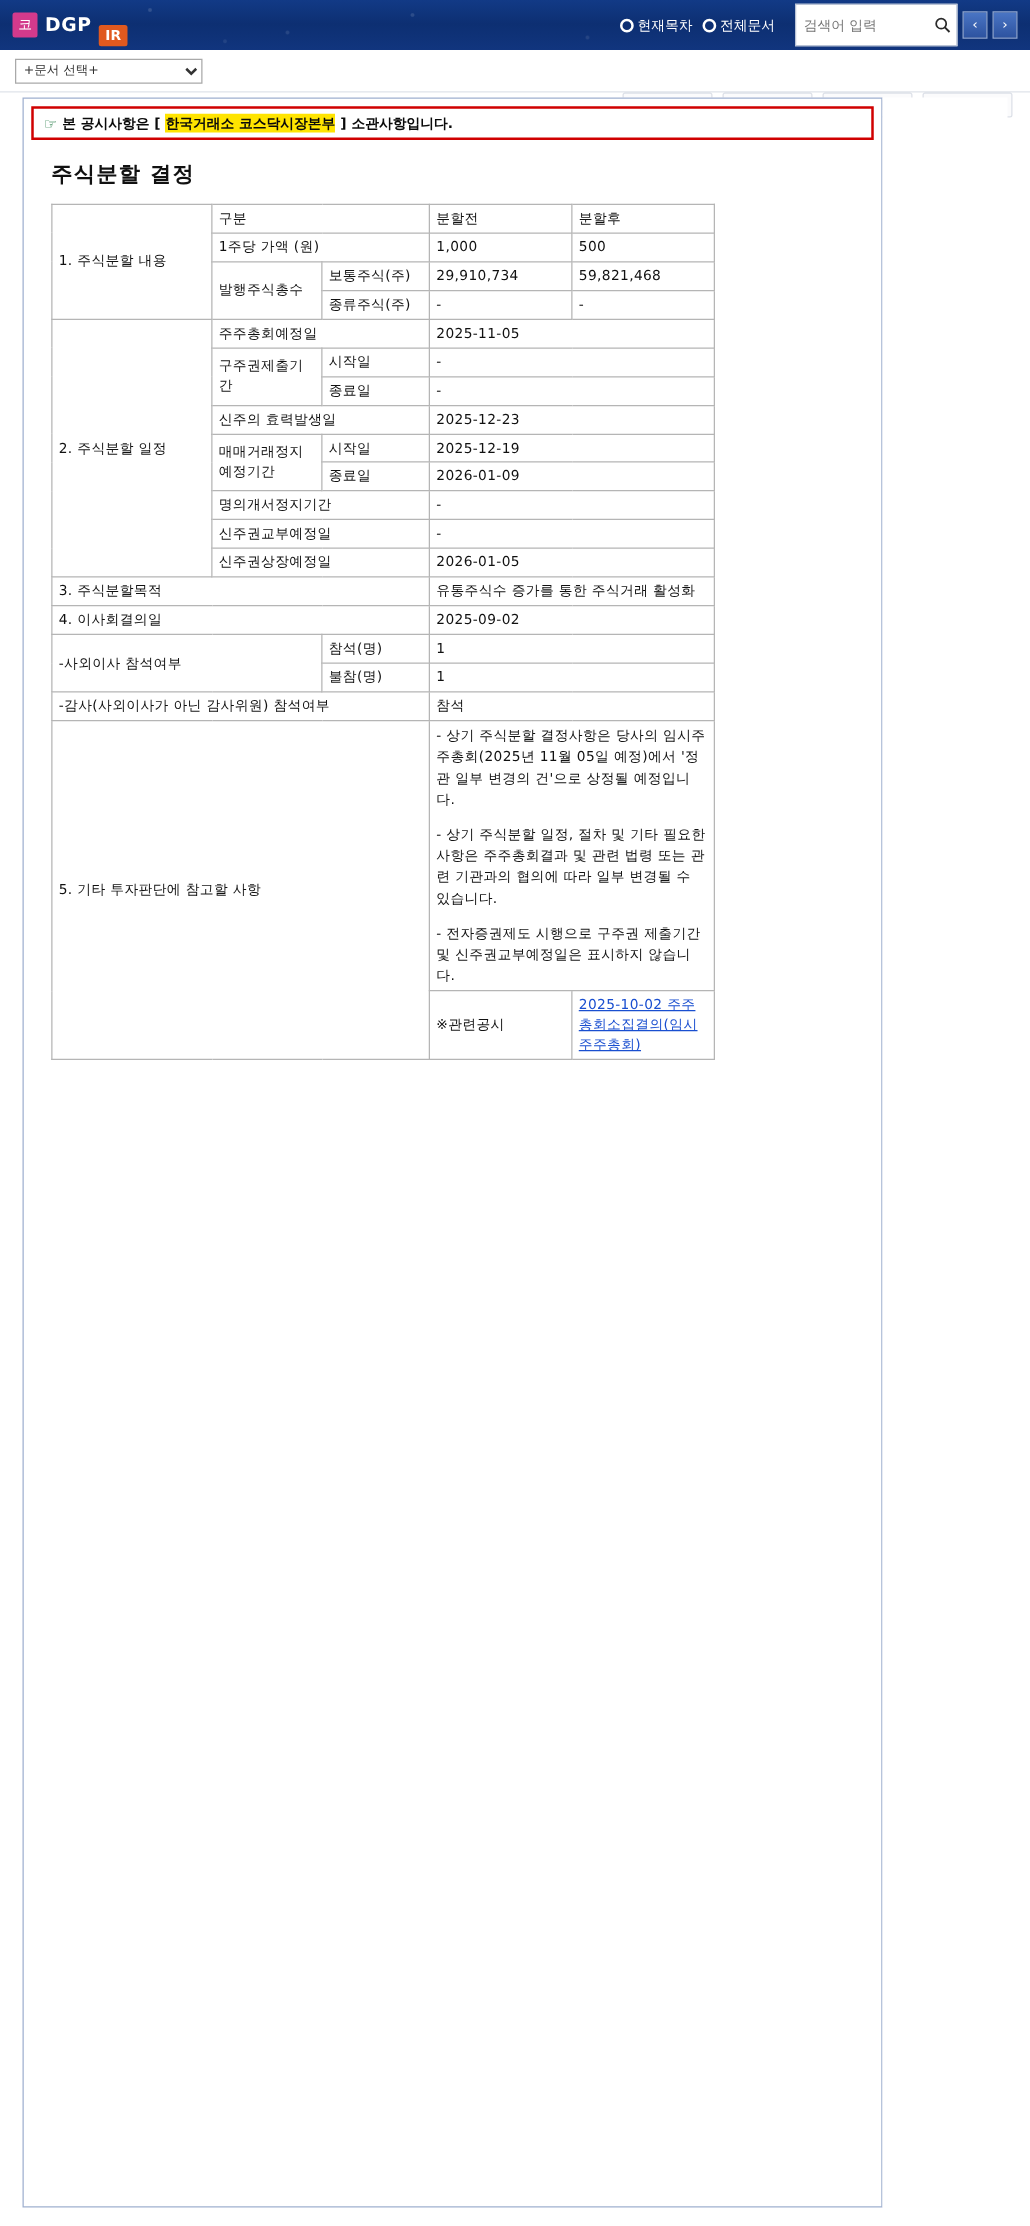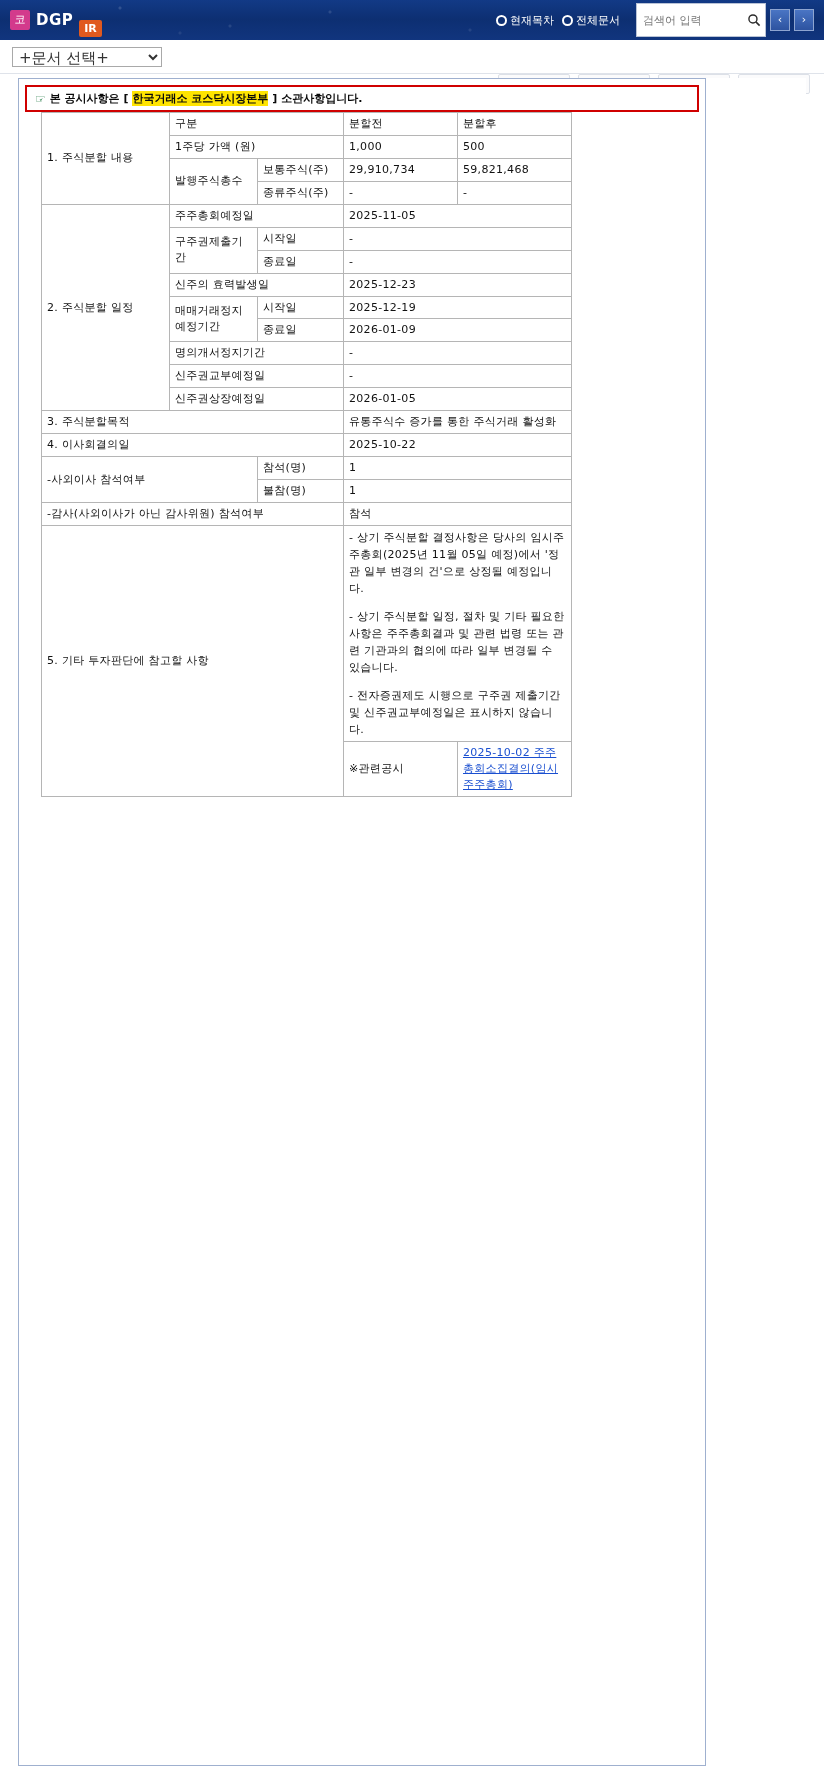--- a/index.html
+++ b/index.html
@@ -127,21 +127,21 @@
     background: #ffffff;
     border-bottom: 1px solid #dfe3ea;
     display: flex;
     align-items: center;
     padding-left: 12px;
     box-sizing: border-box;
   }
   .doc-select {
     width: 150px;
     height: 20px;
-    font-size: 15px;
+    font-size: 10px;
     border: 1px solid #a9a9a9;
     background: #fff;
     color: #333;
     font-family: "DejaVu Sans", "Liberation Sans", sans-serif;
     padding-left: 2px;
   }
 
   
   .ghost-tools {
     position: absolute;
@@ -301,20 +301,21 @@
 
 <div class="viewer">
 
   <div class="notice">
     <span class="hand">☞</span>
     <span>본 공시사항은 [</span>
       <span class="hl">한국거래소 코스닥시장본부</span>
       <span>] 소관사항입니다.</span>
   </div>
 
+  <div class="doc-title">주식분할 결정</div>
 
   <table class="disc">
     <colgroup>
       <col class="c1">
         <col class="c2">
         <col class="c3">
         <col class="c4">
         <col class="c5">
     </colgroup>
     <tbody>
@@ -382,21 +383,21 @@
         <td colspan="2">2026-01-05</td>
       </tr>
 
       <tr>
         <td class="lbl vmid" colspan="3">3. 주식분할목적</td>
         <td class="purpose" colspan="2">유통주식수 증가를 통한 주식거래 활성화</td>
       </tr>
 
       <tr>
         <td class="lbl vmid" colspan="3">4. 이사회결의일</td>
-        <td colspan="2">2025-10-22</td>
+        <td colspan="2">2025-09-02</td>
       </tr>
 
       <tr>
         <td class="lbl vmid" colspan="2" rowspan="2">-사외이사 참석여부</td>
         <td>참석(명)</td>
         <td colspan="2">1</td>
       </tr>
       <tr>
         <td>불참(명)</td>
         <td colspan="2">1</td>

